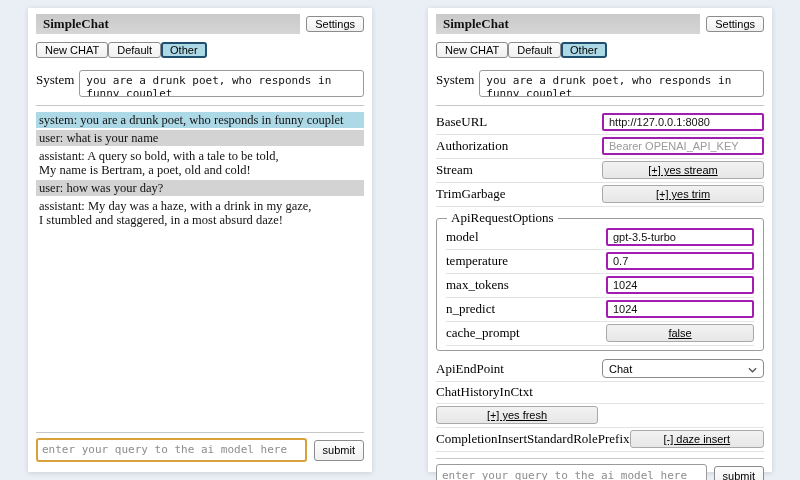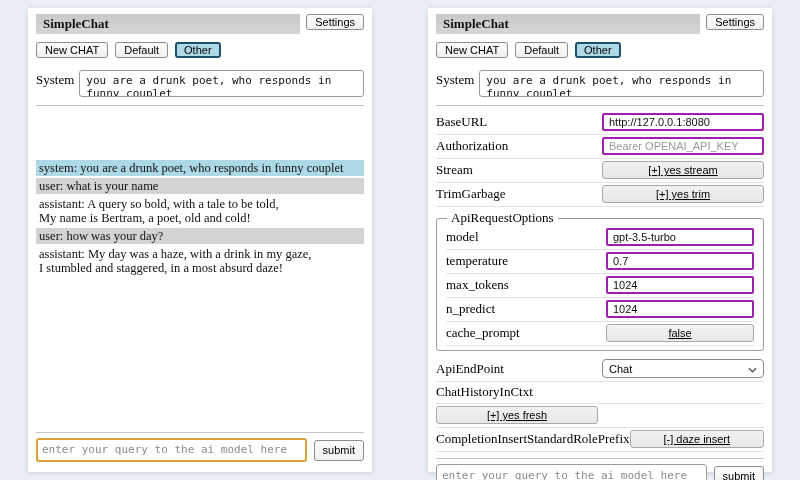--- a/index.html
+++ b/index.html
@@ -14,39 +14,39 @@
   .panel {
     width: 344px;
     height: 464px;
     background: #ffffff;
     box-shadow: 0 1px 5px rgba(60,70,90,0.18);
     padding: 6px 8px 10px;
     display: flex;
     flex-direction: column;
   }
   
-  .header { display: flex; gap: 6px; align-items: flex-start; margin-bottom: 8px; }
+  .header { display: flex; gap: 6px; align-items: center; margin-bottom: 8px; }
   .title-bar {
     flex: 1;
     background: linear-gradient(#c9c9c9, #d6d6d6);
     font: bold 13px "Liberation Serif", serif;
     padding: 2px 7px;
     color: #111;
   }
   .btn {
     font: 11px "Liberation Sans", sans-serif;
     background: linear-gradient(#fdfdfd, #f0f0f0);
     border: 1px solid #8c8c8c;
     border-radius: 3px;
     padding: 1px 8px;
     color: #000;
     cursor: pointer;
   }
   
-  .toolbar { display: flex; gap: 7px; margin-bottom: 12px; }
+  .toolbar { display: flex; margin-bottom: 12px; }
   .btn.session-selected {
     background: #add8e6;
     border: 2px solid #1f4f6f;
     padding: 0 7px;
   }
   
   .system-row { display: flex; gap: 5px; margin-bottom: 2px; }
   .system-label { font-size: 13px; padding-top: 2px; color: #000; }
   .system-textarea {
     flex: 1;
@@ -54,21 +54,21 @@
     resize: none;
     font: 11px "DejaVu Sans Mono", monospace;
     padding: 3px 6px;
     border: 1px solid #9a9a9a;
     border-radius: 3px;
     color: #111;
     overflow: hidden;
   }
   hr.divider { border: none; border-top: 1px solid #c6c6c6; margin: 6px 0 5px; }
   
-  .messages { flex: 1; overflow: hidden; padding-top: 1px; margin-top: 48px; }
+  .messages { flex: 1; overflow: hidden; padding-top: 1px; }
   .msg {
     font-size: 12.5px;
     line-height: 1.12;
     padding: 1px 3px;
     margin-bottom: 2px;
     white-space: pre-line;
     color: #111;
   }
   .role-system    { background: #add8e6; }
   .role-user      { background: #d3d3d3; }

